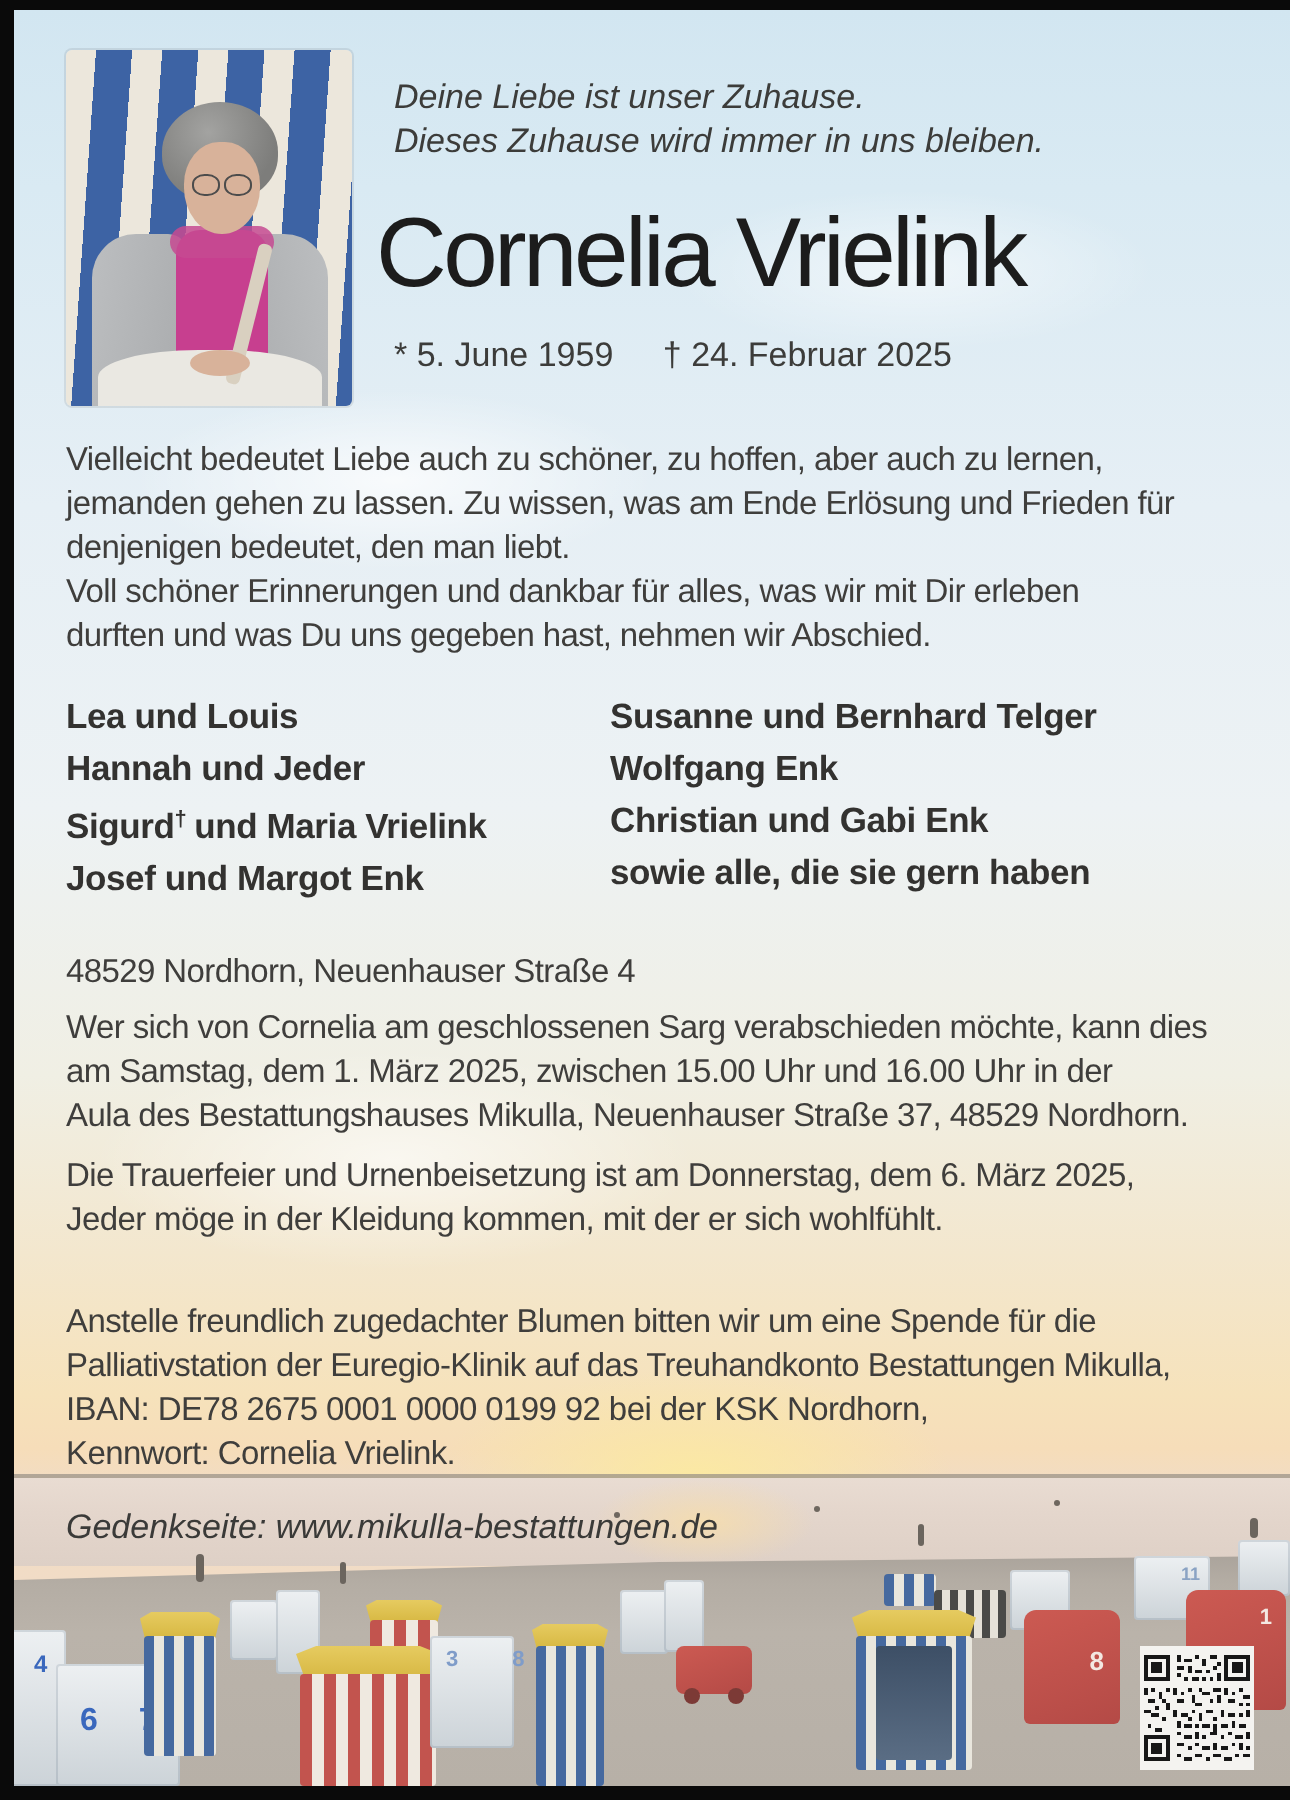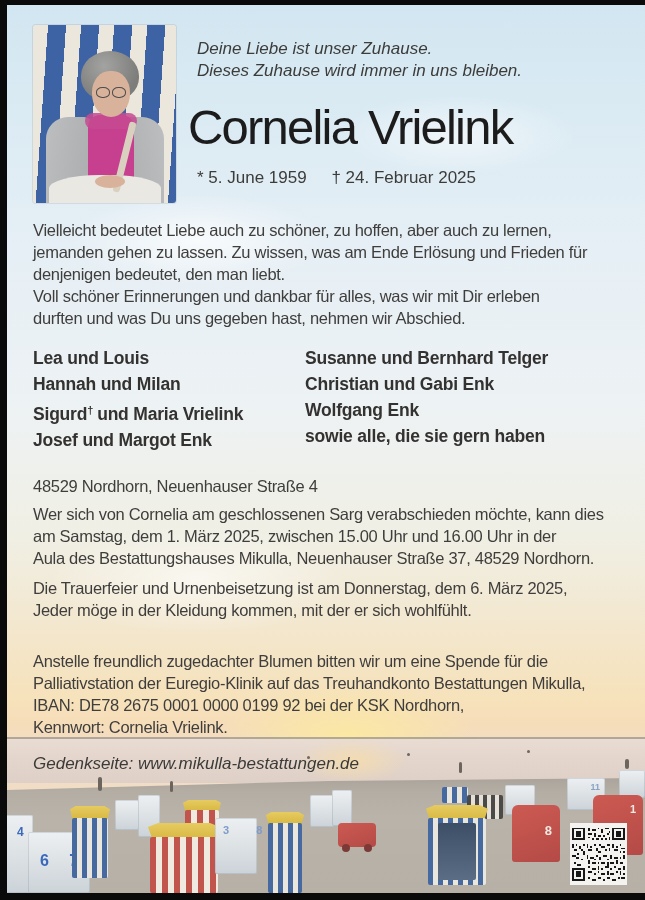--- a/index.html
+++ b/index.html
@@ -115,28 +115,28 @@
     <div class="block intro txt">
       <div class="line">Vielleicht bedeutet Liebe auch zu schöner, zu hoffen, aber auch zu lernen,</div>
       <div class="line">jemanden gehen zu lassen. Zu wissen, was am Ende Erlösung und Frieden für</div>
       <div class="line">denjenigen bedeutet, den man liebt.</div>
       <div class="line">Voll schöner Erinnerungen und dankbar für alles, was wir mit Dir erleben</div>
       <div class="line">durften und was Du uns gegeben hast, nehmen wir Abschied.</div>
     </div>
 
     <div class="block family">
       <div class="line">Lea und Louis</div>
-      <div class="line">Hannah und Milan</div>
+      <div class="line">Hannah und Jeder</div>
       <div class="line"><span>Sigurd</span><sup>†</sup><span class="rest">und Maria Vrielink</span></div>
       <div class="line">Josef und Margot Enk</div>
     </div>
     <div class="block family family-right">
       <div class="line">Susanne und Bernhard Telger</div>
+      <div class="line">Wolfgang Enk</div>
       <div class="line">Christian und Gabi Enk</div>
-      <div class="line">Wolfgang Enk</div>
       <div class="line">sowie alle, die sie gern haben</div>
     </div>
 
     <div class="block address">
       <div class="line">48529 Nordhorn, Neuenhauser Straße 4</div>
     </div>
 
     <div class="block viewing">
       <div class="line">Wer sich von Cornelia am geschlossenen Sarg verabschieden möchte, kann dies</div>
       <div class="line">am Samstag, dem 1. März 2025, zwischen 15.00 Uhr und 16.00 Uhr in der</div>

